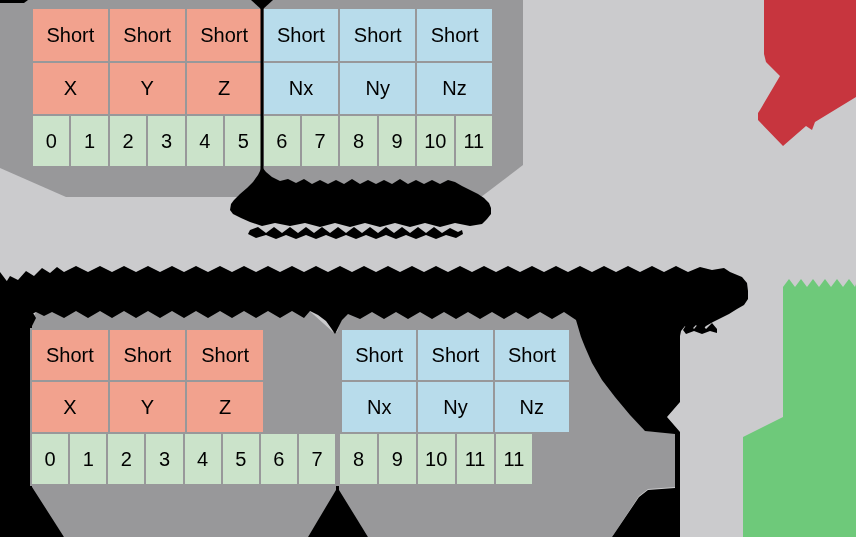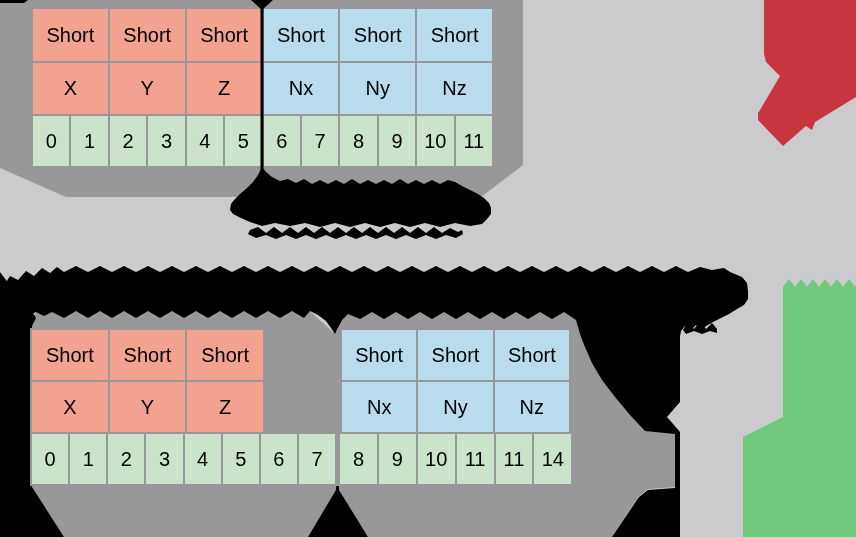--- a/index.html
+++ b/index.html
@@ -115,21 +115,20 @@
     <div class="c byte">5</div>
     <div class="c byte">6</div>
     <div class="c byte">7</div>
   </div>
   <div class="grid" id="br-byte-grid">
     <div class="c byte">8</div>
     <div class="c byte">9</div>
     <div class="c byte">10</div>
     <div class="c byte">11</div>
     <div class="c byte">11</div>
-    <div class="c byte">14</div>
   </div>
 
   <svg class="overlay" viewBox="0 0 856 537">
     <rect class="f-black" x="260.5" y="0" width="3" height="172"></rect>
     <polygon class="f-black" points="251,0 273,0 262,10"></polygon>
   </svg>
 
 </div>
 
 </body></html>

